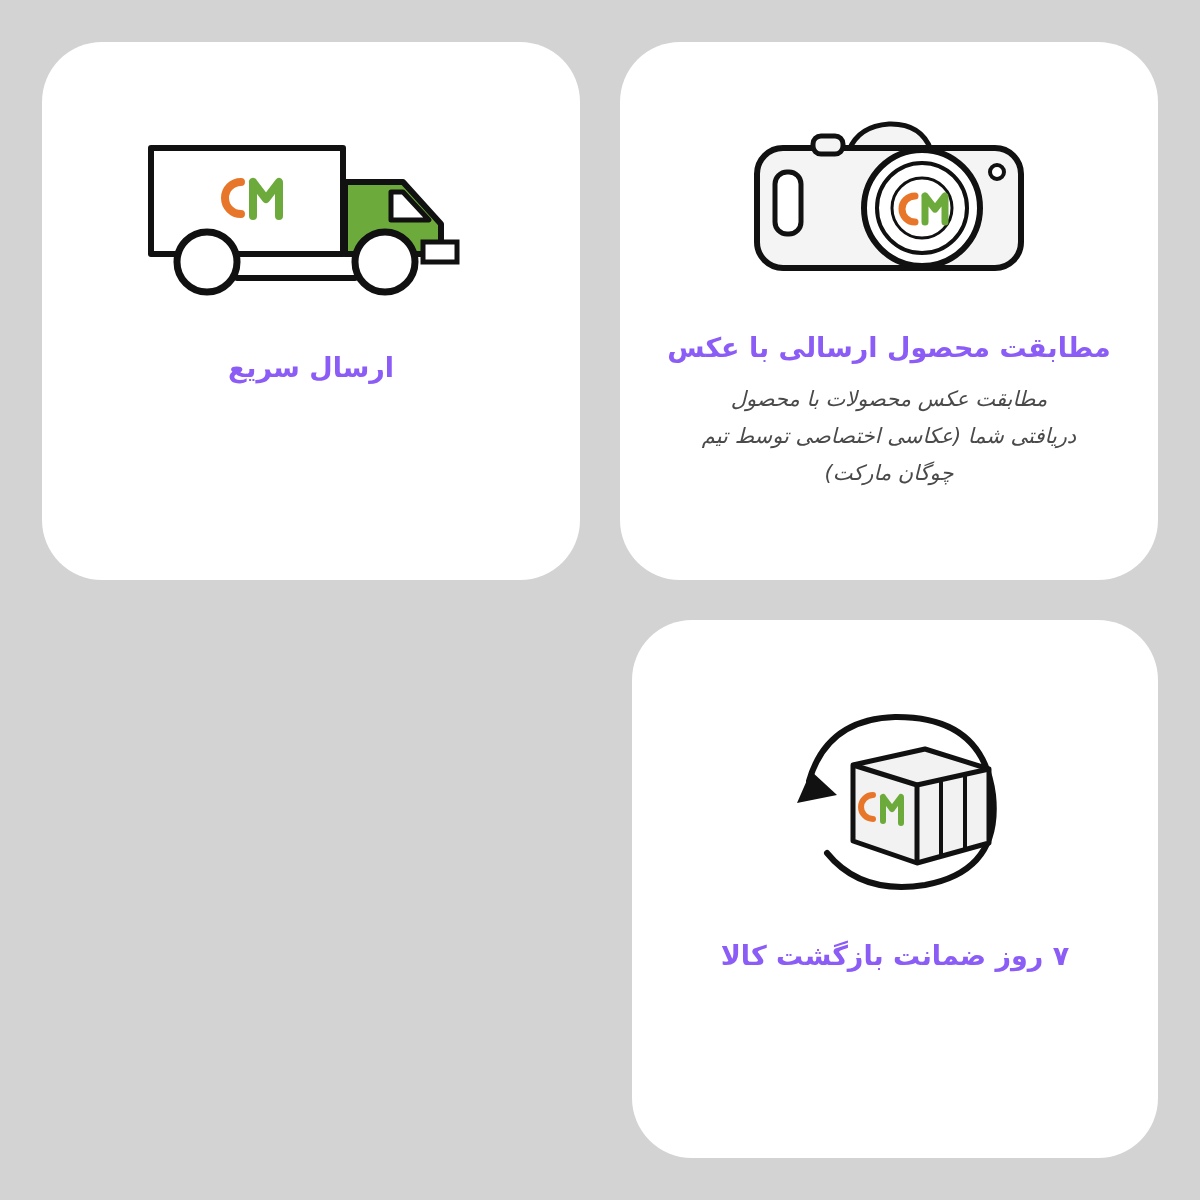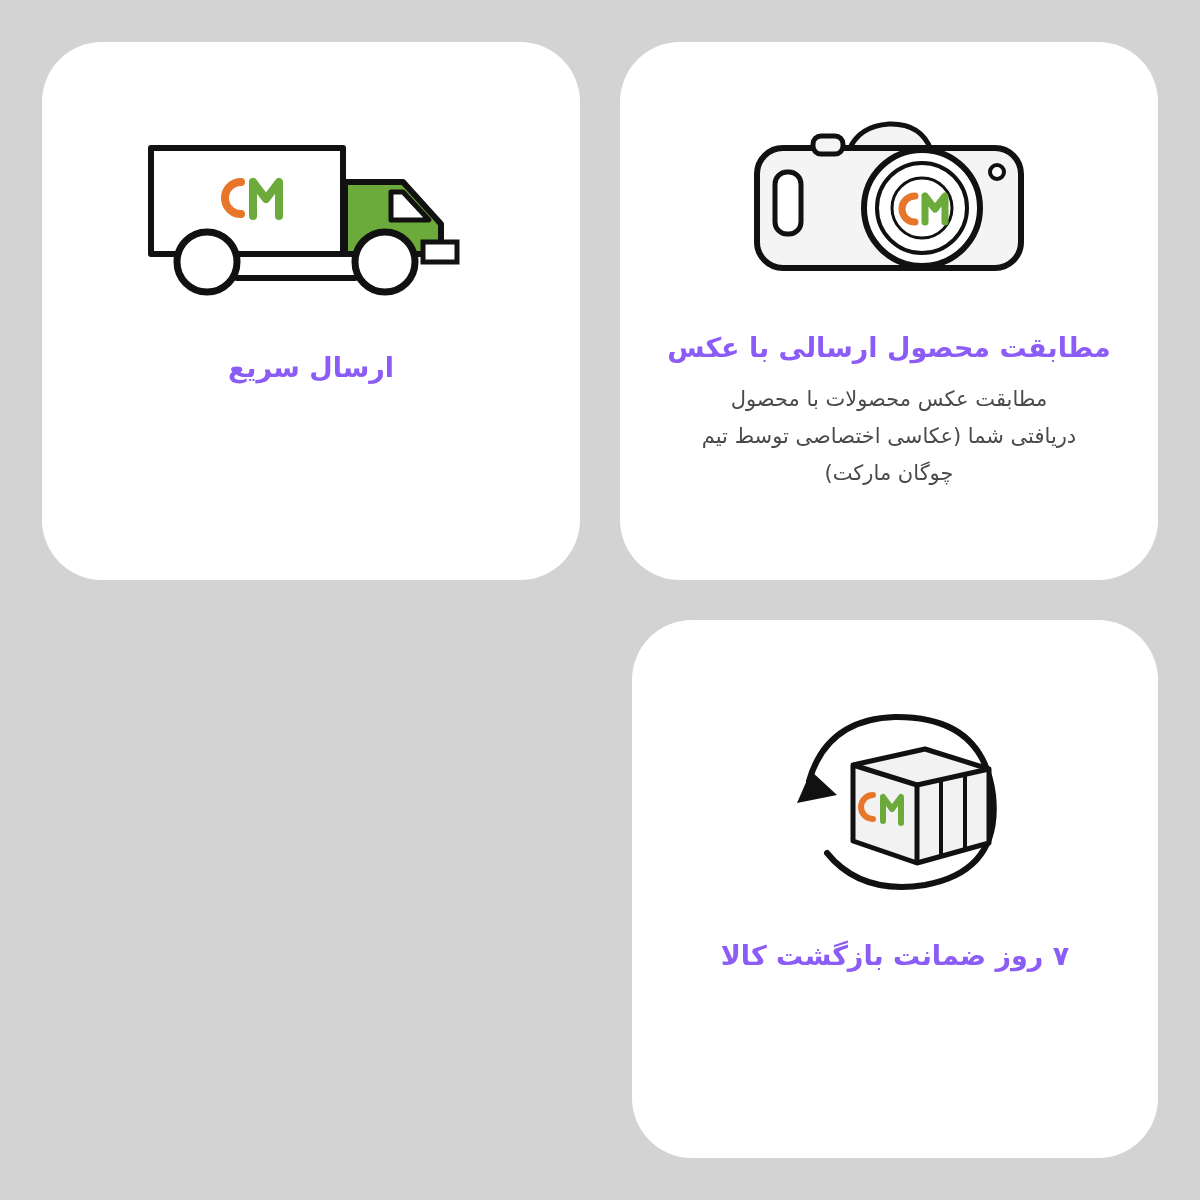--- a/index.html
+++ b/index.html
@@ -50,20 +50,21 @@
     direction: rtl;
   }
   .card-desc {
     font-size: 21px;
     line-height: 1.75;
     color: #4a4a4a;
     text-align: center;
     direction: rtl;
     max-width: 400px;
     white-space: pre-line;
+    font-style: italic;
   }
   
   .card.c3 .icon-wrap, .card.c4 .icon-wrap { height: 250px; }
   .card.c3 { }
   .card.c4 { padding-top: 58px; margin-left: 12px; }
   svg { display: block; }
 </style>
 </head>
 <body>
 

